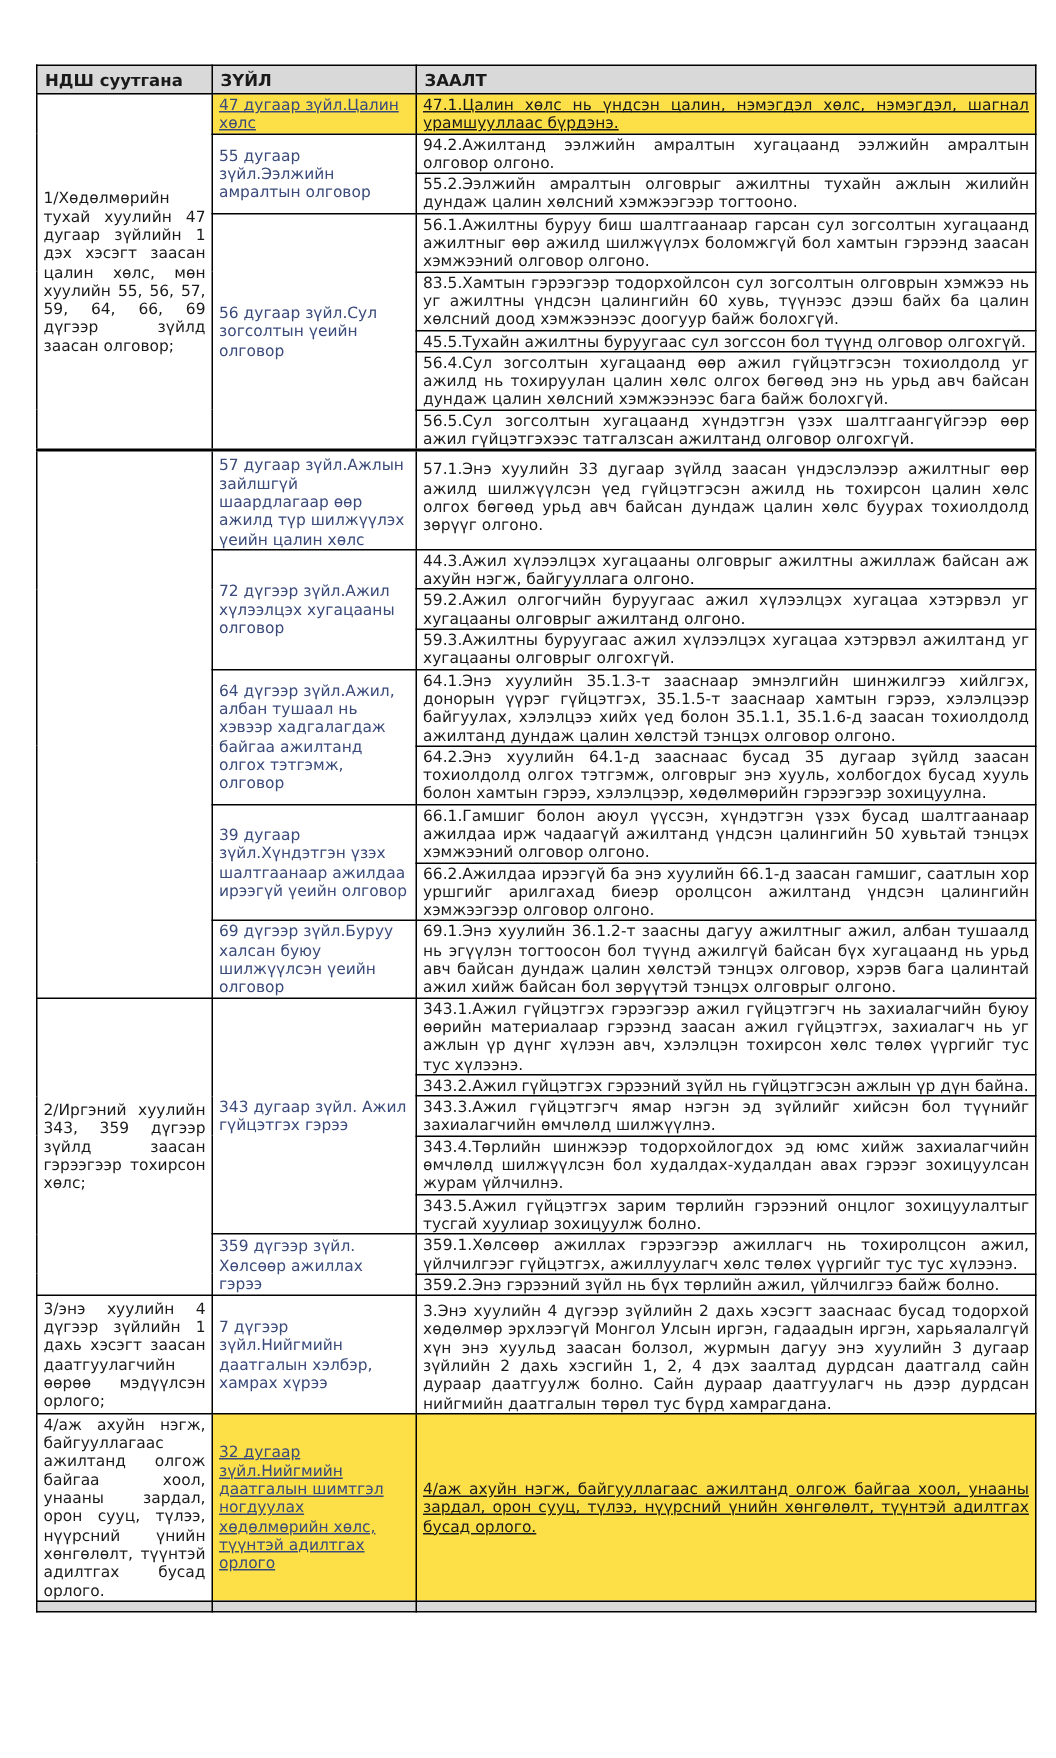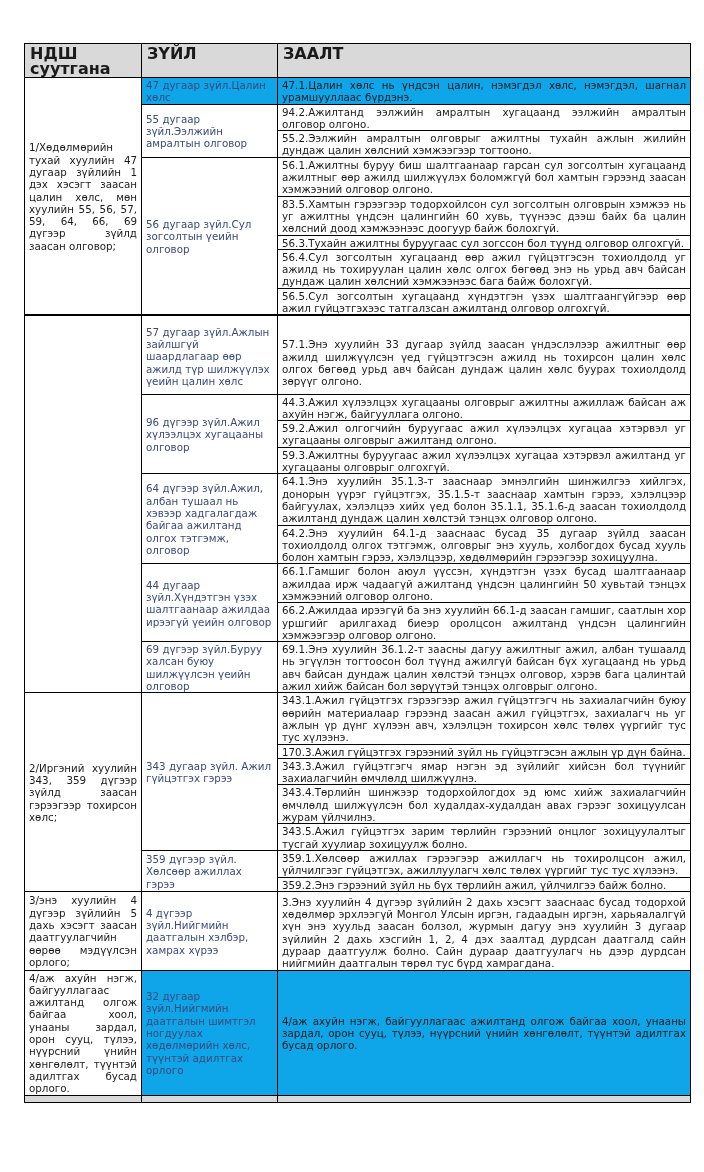--- a/index.html
+++ b/index.html
@@ -8,30 +8,30 @@
   .doc-table {
     position: absolute; left: 24px; top: 43px; width: 666px;
     border-collapse: collapse; table-layout: fixed;
     font-size: 10.3px; line-height: 12.3px;
   }
   .doc-table td, .doc-table th {
     border: 1px solid #000; padding: 1px 4px 0 4px; vertical-align: top;
   }
   .doc-table th {
     background: #d9d9d9; text-align: left; font-weight: bold;
-    font-size: 16px; line-height: 15px; padding: 2px 4px 1px 5px;
+    font-size: 11px; line-height: 15px; padding: 2px 4px 1px 5px;
   }
   col.c1 { width: 117px; }
   col.c2 { width: 136px; }
   col.c3 { width: 413px; }
   .cat { vertical-align: middle !important; text-align: justify; border-radius: 19px; }
   .art { color: #3a4a7a; vertical-align: middle !important; }
   .art.top { vertical-align: top !important; }
   .clause { text-align: justify; }
-  .green { background: #0ea5e9; }
+  .green { background: #fde047; text-decoration: underline; }
   .gap-row td { border-top: 2px solid #000; }
   .tail-row td { background: #d9d9d9; height: 6px; padding: 0; }
   .spacer-top td { padding-top: 3px; }
 </style>
 </head>
 <body>
 
 <table class="doc-table">
   <colgroup>
       <col class="c1">
@@ -60,91 +60,91 @@
       <td class="clause">55.2.Ээлжийн амралтын олговрыг ажилтны тухайн ажлын жилийн дундаж цалин хөлсний хэмжээгээр тогтооно.</td>
     </tr>
     <tr>
       <td class="art" rowspan="5">56 дугаар зүйл.Сул зогсолтын үеийн олговор</td>
       <td class="clause">56.1.Ажилтны буруу биш шалтгаанаар гарсан сул зогсолтын хугацаанд ажилтныг өөр ажилд шилжүүлэх боломжгүй бол хамтын гэрээнд заасан хэмжээний олговор олгоно.</td>
     </tr>
     <tr>
       <td class="clause">83.5.Хамтын гэрээгээр тодорхойлсон сул зогсолтын олговрын хэмжээ нь уг ажилтны үндсэн цалингийн 60 хувь, түүнээс дээш байх ба цалин хөлсний доод хэмжээнээс доогуур байж болохгүй.</td>
     </tr>
     <tr>
-      <td class="clause">56.3.Тухайн ажилтны буруугаас сул зогссон бол түүнд олговор олгохгүй.</td>
+      <td class="clause">45.5.Тухайн ажилтны буруугаас сул зогссон бол түүнд олговор олгохгүй.</td>
     </tr>
     <tr>
       <td class="clause">56.4.Сул зогсолтын хугацаанд өөр ажил гүйцэтгэсэн тохиолдолд уг ажилд нь тохируулан цалин хөлс олгох бөгөөд энэ нь урьд авч байсан дундаж цалин хөлсний хэмжээнээс бага байж болохгүй.</td>
     </tr>
     <tr>
       <td class="clause">56.5.Сул зогсолтын хугацаанд хүндэтгэн үзэх шалтгаангүйгээр өөр ажил гүйцэтгэхээс татгалзсан ажилтанд олговор олгохгүй.</td>
     </tr>
 
     <tr class="gap-row spacer-top">
       <td class="cat" rowspan="9"></td>
       <td class="art">57 дугаар зүйл.Ажлын зайлшгүй шаардлагаар өөр ажилд түр шилжүүлэх үеийн цалин хөлс</td>
-      <td class="clause" style="padding-top:22px;padding-bottom:6px;">57.1.Энэ хуулийн 33 дугаар зүйлд заасан үндэслэлээр ажилтныг өөр ажилд шилжүүлсэн үед гүйцэтгэсэн ажилд нь тохирсон цалин хөлс олгох бөгөөд урьд авч байсан дундаж цалин хөлс буурах тохиолдолд зөрүүг олгоно.</td>
+      <td class="clause" style="padding-top:6px;padding-bottom:6px;">57.1.Энэ хуулийн 33 дугаар зүйлд заасан үндэслэлээр ажилтныг өөр ажилд шилжүүлсэн үед гүйцэтгэсэн ажилд нь тохирсон цалин хөлс олгох бөгөөд урьд авч байсан дундаж цалин хөлс буурах тохиолдолд зөрүүг олгоно.</td>
     </tr>
     <tr>
-      <td class="art" rowspan="3">96 дүгээр зүйл.Ажил хүлээлцэх хугацааны олговор</td>
+      <td class="art" rowspan="3">72 дүгээр зүйл.Ажил хүлээлцэх хугацааны олговор</td>
       <td class="clause">44.3.Ажил хүлээлцэх хугацааны олговрыг ажилтны ажиллаж байсан аж ахуйн нэгж, байгууллага олгоно.</td>
     </tr>
     <tr>
       <td class="clause">59.2.Ажил олгогчийн буруугаас ажил хүлээлцэх хугацаа хэтэрвэл уг хугацааны олговрыг ажилтанд олгоно.</td>
     </tr>
     <tr>
       <td class="clause">59.3.Ажилтны буруугаас ажил хүлээлцэх хугацаа хэтэрвэл ажилтанд уг хугацааны олговрыг олгохгүй.</td>
     </tr>
     <tr>
       <td class="art" rowspan="2">64 дүгээр зүйл.Ажил, албан тушаал нь хэвээр хадгалагдаж байгаа ажилтанд олгох тэтгэмж, олговор</td>
       <td class="clause">64.1.Энэ хуулийн 35.1.3-т зааснаар эмнэлгийн шинжилгээ хийлгэх, донорын үүрэг гүйцэтгэх, 35.1.5-т зааснаар хамтын гэрээ, хэлэлцээр байгуулах, хэлэлцээ хийх үед болон 35.1.1, 35.1.6-д заасан тохиолдолд ажилтанд дундаж цалин хөлстэй тэнцэх олговор олгоно.</td>
     </tr>
     <tr>
       <td class="clause">64.2.Энэ хуулийн 64.1-д зааснаас бусад 35 дугаар зүйлд заасан тохиолдолд олгох тэтгэмж, олговрыг энэ хууль, холбогдох бусад хууль болон хамтын гэрээ, хэлэлцээр, хөдөлмөрийн гэрээгээр зохицуулна.</td>
     </tr>
     <tr>
-      <td class="art" rowspan="2">44 дугаар зүйл.Хүндэтгэн үзэх шалтгаанаар ажилдаа ирээгүй үеийн олговор</td>
+      <td class="art" rowspan="2">39 дугаар зүйл.Хүндэтгэн үзэх шалтгаанаар ажилдаа ирээгүй үеийн олговор</td>
       <td class="clause">66.1.Гамшиг болон аюул үүссэн, хүндэтгэн үзэх бусад шалтгаанаар ажилдаа ирж чадаагүй ажилтанд үндсэн цалингийн 50 хувьтай тэнцэх хэмжээний олговор олгоно.</td>
     </tr>
     <tr>
       <td class="clause">66.2.Ажилдаа ирээгүй ба энэ хуулийн 66.1-д заасан гамшиг, саатлын хор уршгийг арилгахад биеэр оролцсон ажилтанд үндсэн цалингийн хэмжээгээр олговор олгоно.</td>
     </tr>
     <tr>
       <td class="art top">69 дүгээр зүйл.Буруу халсан буюу шилжүүлсэн үеийн олговор</td>
       <td class="clause">69.1.Энэ хуулийн 36.1.2-т заасны дагуу ажилтныг ажил, албан тушаалд нь эгүүлэн тогтоосон бол түүнд ажилгүй байсан бүх хугацаанд нь урьд авч байсан дундаж цалин хөлстэй тэнцэх олговор, хэрэв бага цалинтай ажил хийж байсан бол зөрүүтэй тэнцэх олговрыг олгоно.</td>
     </tr>
 
     <tr>
       <td class="cat" rowspan="7">2/Иргэний хуулийн 343, 359 дүгээр зүйлд заасан гэрээгээр тохирсон хөлс;</td>
       <td class="art" rowspan="5">343 дугаар зүйл. Ажил гүйцэтгэх гэрээ</td>
       <td class="clause">343.1.Ажил гүйцэтгэх гэрээгээр ажил гүйцэтгэгч нь захиалагчийн буюу өөрийн материалаар гэрээнд заасан ажил гүйцэтгэх, захиалагч нь уг ажлын үр дүнг хүлээн авч, хэлэлцэн тохирсон хөлс төлөх үүргийг тус тус хүлээнэ.</td>
     </tr>
     <tr>
-      <td class="clause">170.3.Ажил гүйцэтгэх гэрээний зүйл нь гүйцэтгэсэн ажлын үр дүн байна.</td>
+      <td class="clause">343.2.Ажил гүйцэтгэх гэрээний зүйл нь гүйцэтгэсэн ажлын үр дүн байна.</td>
     </tr>
     <tr>
       <td class="clause">343.3.Ажил гүйцэтгэгч ямар нэгэн эд зүйлийг хийсэн бол түүнийг захиалагчийн өмчлөлд шилжүүлнэ.</td>
     </tr>
     <tr>
       <td class="clause">343.4.Төрлийн шинжээр тодорхойлогдох эд юмс хийж захиалагчийн өмчлөлд шилжүүлсэн бол худалдах-худалдан авах гэрээг зохицуулсан журам үйлчилнэ.</td>
     </tr>
     <tr>
       <td class="clause">343.5.Ажил гүйцэтгэх зарим төрлийн гэрээний онцлог зохицуулалтыг тусгай хуулиар зохицуулж болно.</td>
     </tr>
     <tr>
       <td class="art" rowspan="2">359 дүгээр зүйл. Хөлсөөр ажиллах гэрээ</td>
       <td class="clause">359.1.Хөлсөөр ажиллах гэрээгээр ажиллагч нь тохиролцсон ажил, үйлчилгээг гүйцэтгэх, ажиллуулагч хөлс төлөх үүргийг тус тус хүлээнэ.</td>
     </tr>
     <tr>
       <td class="clause">359.2.Энэ гэрээний зүйл нь бүх төрлийн ажил, үйлчилгээ байж болно.</td>
     </tr>
 
     <tr>
-      <td class="cat">3/энэ хуулийн 4 дүгээр зүйлийн 5 дахь хэсэгт заасан даатгуулагчийн өөрөө мэдүүлсэн орлого;</td>
-      <td class="art">4 дүгээр зүйл.Нийгмийн даатгалын хэлбэр, хамрах хүрээ</td>
+      <td class="cat">3/энэ хуулийн 4 дүгээр зүйлийн 1 дахь хэсэгт заасан даатгуулагчийн өөрөө мэдүүлсэн орлого;</td>
+      <td class="art">7 дүгээр зүйл.Нийгмийн даатгалын хэлбэр, хамрах хүрээ</td>
       <td class="clause" style="padding-top:4px;">3.Энэ хуулийн 4 дүгээр зүйлийн 2 дахь хэсэгт зааснаас бусад тодорхой хөдөлмөр эрхлээгүй Монгол Улсын иргэн, гадаадын иргэн, харьяалалгүй хүн энэ хуульд заасан болзол, журмын дагуу энэ хуулийн 3 дугаар зүйлийн 2 дахь хэсгийн 1, 2, 4 дэх заалтад дурдсан даатгалд сайн дураар даатгуулж болно. Сайн дураар даатгуулагч нь дээр дурдсан нийгмийн даатгалын төрөл тус бүрд хамрагдана.</td>
     </tr>
 
     <tr>
       <td class="cat">4/аж ахуйн нэгж, байгууллагаас ажилтанд олгож байгаа хоол, унааны зардал, орон сууц, түлээ, нүүрсний үнийн хөнгөлөлт, түүнтэй адилтгах бусад орлого.</td>
       <td class="art green">32 дугаар зүйл.Нийгмийн даатгалын шимтгэл ногдуулах хөдөлмөрийн хөлс, түүнтэй адилтгах орлого</td>
       <td class="clause green" style="vertical-align:middle;">4/аж ахуйн нэгж, байгууллагаас ажилтанд олгож байгаа хоол, унааны зардал, орон сууц, түлээ, нүүрсний үнийн хөнгөлөлт, түүнтэй адилтгах бусад орлого.</td>
     </tr>
 
     <tr class="tail-row">

